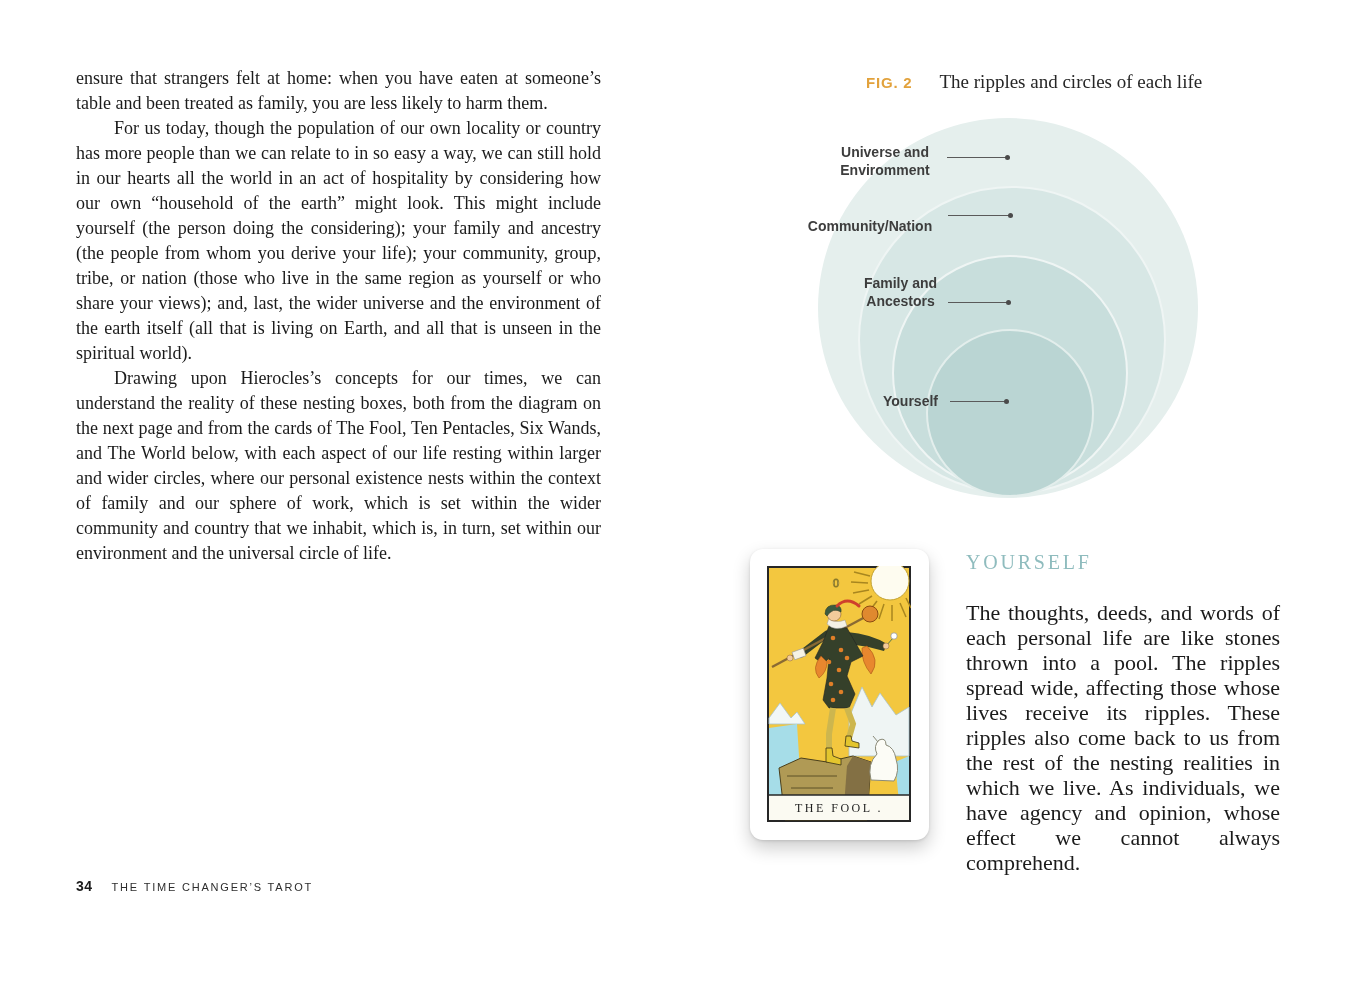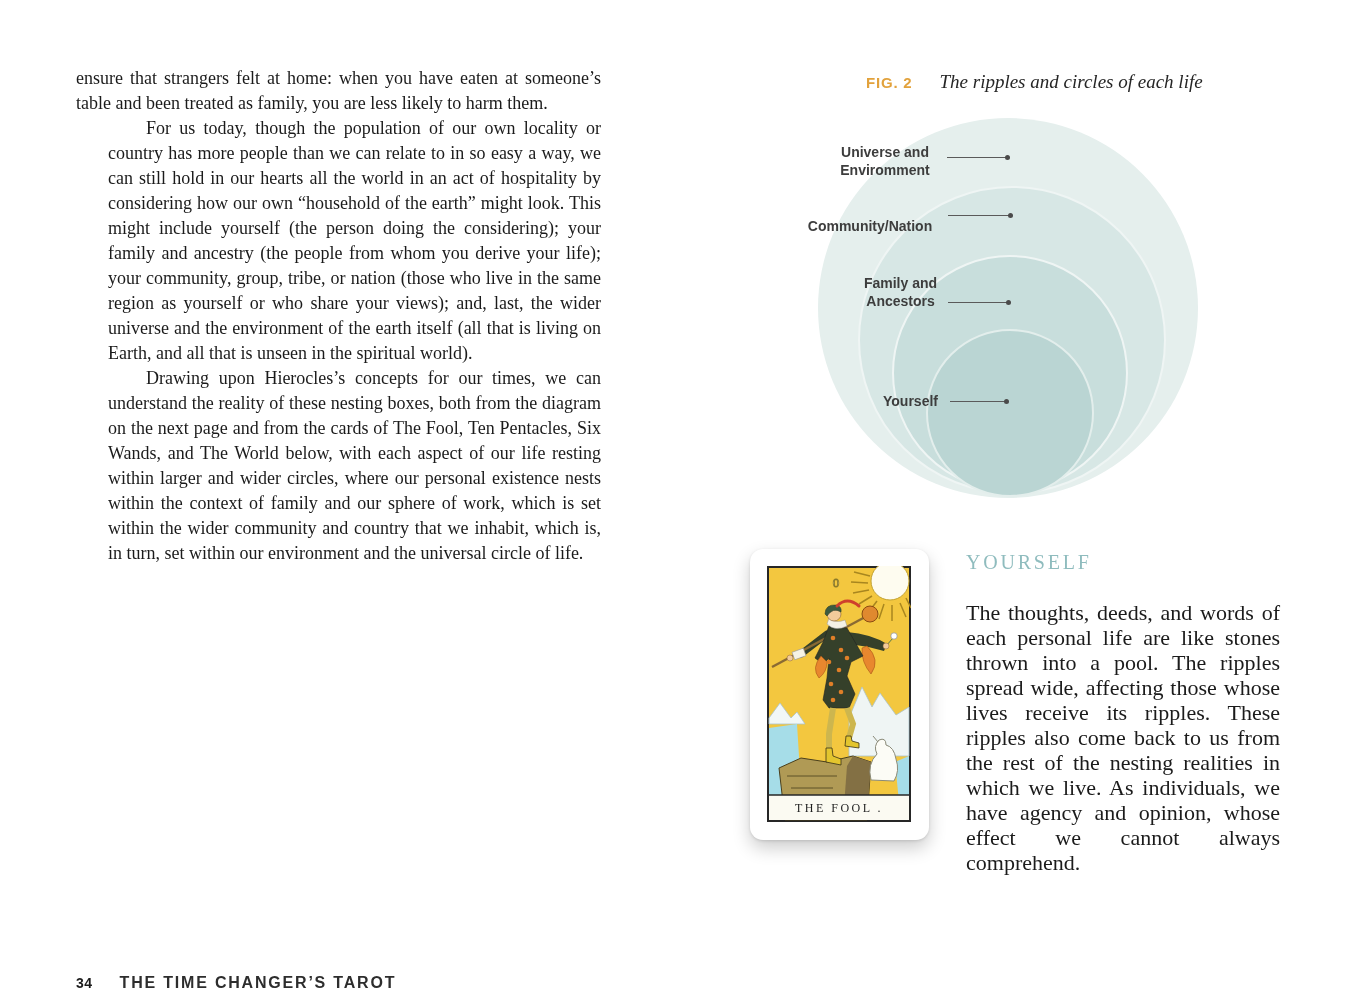--- a/index.html
+++ b/index.html
@@ -6,33 +6,33 @@
   html,body { background:#ffffff; }
   .spread {
     position:relative; width:1325px; height:994px; background:#ffffff;
     font-family:"Liberation Serif", serif; color:#1b1b1b; overflow:hidden;
   }
   
   .left-text { position:absolute; left:76px; top:66px; width:525px; }
   .left-text p {
     font-size:18px; line-height:25px; text-align:justify; color:#1b1b1b;
   }
-  .left-text p.indent { text-indent:38px;margin-left:32px; }
-  
-  .footer { position:absolute; top:950px; display:flex; align-items:baseline; gap:27px;
+  .left-text p.indent { text-indent:38px; }
+  
+  .footer { position:absolute; top:878px; display:flex; align-items:baseline; gap:19px;
     font-family:"Liberation Sans", sans-serif; }
   .footer-left { left:76px; }
   .footer-right { right:73px; }
   .page-num { font-size:14px; font-weight:700; color:#1c1c1c; letter-spacing:0.5px; }
-  .running-title { font-size:16px; font-weight:700; letter-spacing:1.8px; color:#2d2d2d;margin-top:24px; }
+  .running-title { font-size:11px; font-weight:400; letter-spacing:1.8px; color:#2d2d2d; }
   
   .fig-header { position:absolute; left:866px; top:71px; display:flex; align-items:baseline; gap:27px; }
   .fig-label { font-family:"Liberation Sans", sans-serif; font-weight:700; font-size:15px;
     letter-spacing:0.8px; color:#e2a23c; }
-  .fig-caption { font-style:italic; font-size:19px; color:#262626; }
+  .fig-caption { font-size:19px; color:#262626; }
   
   .diagram { position:absolute; left:750px; top:110px; width:530px; height:400px; }
   .ring { position:absolute; border-radius:50%; }
   .ring-1 { left:68px;  top:8px;   width:380px; height:380px; background:#e5efed; }
   .ring-2 { left:108px; top:76px;  width:308px; height:308px; background:#d7e7e5; border:2px solid #eff5f4; }
   .ring-3 { left:142px; top:145px; width:236px; height:236px; background:#c8dedc; border:2px solid #eff5f4; }
   .ring-4 { left:176px; top:219px; width:168px; height:168px; background:#bad5d3; border:2px solid #e3eeec; }
   .ring-label { position:absolute; font-family:"Liberation Sans", sans-serif; font-size:14px;
     line-height:18px; color:#3d3d3d; text-align:center; font-weight:700; }
   .rl-1 { left:75px;  top:33px;  width:120px; }

